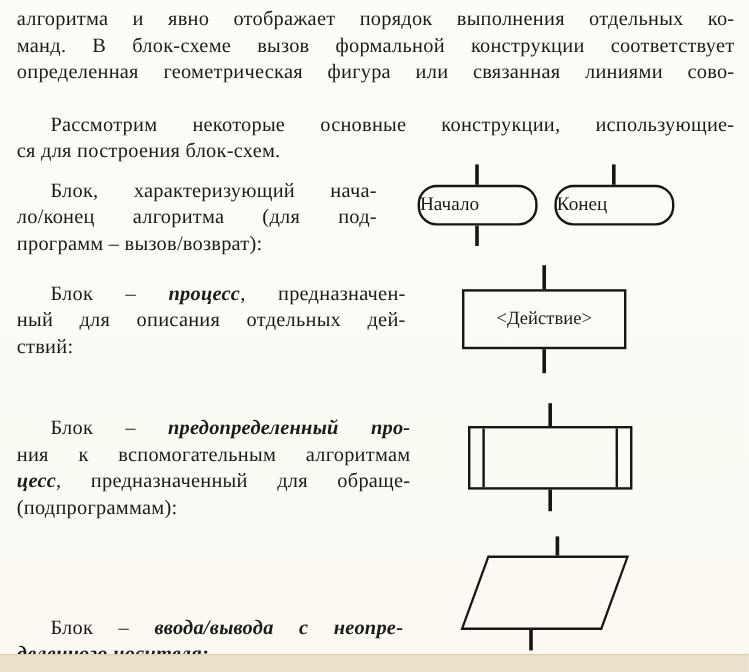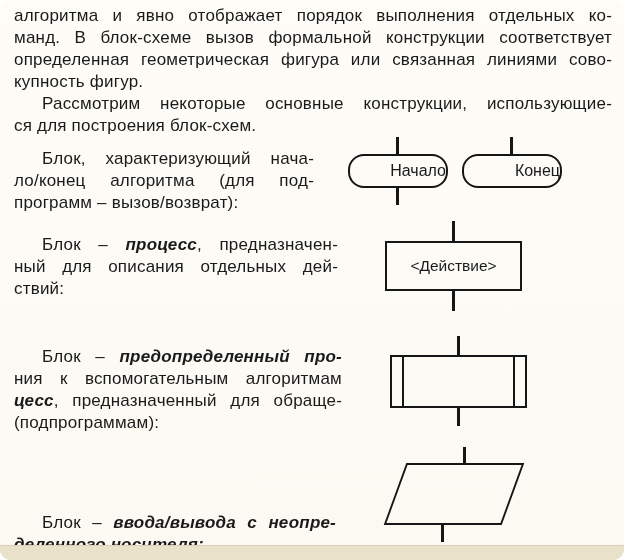--- a/index.html
+++ b/index.html
@@ -4,24 +4,23 @@
 <style>
   * { margin: 0; padding: 0; box-sizing: border-box; }
   html, body { width: 624px; height: 560px; }
   body { background: #ffffff; }
 
   .page {
     position: relative;
     width: 624px;
     height: 560px;
     background: linear-gradient(180deg, #fdfcf7 0%, #fbf9f2 100%);
-    font-family: Liberation Sans, sans-serif;
+    font-family: Liberation Serif, serif;
     color: #1a1a1a;
     overflow: hidden;
-    border-radius: 11px;
   }
 
   .para, .itext { position: absolute; }
 
   .ln {
     display: block;
     font-size: 17px;
     line-height: 22px;
     letter-spacing: 0.2px;
   }
@@ -45,21 +44,21 @@
   }
 
   .term {
     position: absolute;
     width: 100px;
     height: 34px;
     border: 2px solid #161616;
     border-radius: 16px;
     display: flex;
     align-items: center;
-    justify-content: flex-end;
+    justify-content: flex-start;
     font-size: 16px;
   }
   .term-start { left: 348px; top: 154px; }
   .term-end   { left: 462px; top: 154px; }
 
   .proc {
     position: absolute;
     left: 385px; top: 241px;
     width: 137px; height: 50px;
     border: 2px solid #161616;
@@ -102,21 +101,20 @@
 </style>
 </head>
 <body>
 
 <div class="page">
 
   <div class="para p1">
     <span class="ln j">алгоритма и явно отображает порядок выполнения отдельных ко-</span>
     <span class="ln j">манд. В блок-схеме вызов формальной конструкции соответствует</span>
     <span class="ln j">определенная геометрическая фигура или связанная линиями сово-</span>
-    <span class="ln">купность фигур.</span>
   </div>
 
   <div class="para p2">
     <span class="ln j ind">Рассмотрим некоторые основные конструкции, использующие-</span>
     <span class="ln">ся для построения блок-схем.</span>
   </div>
 
   <div class="itext it1">
     <span class="ln j ind">Блок, характеризующий нача-</span>
     <span class="ln j">ло/конец алгоритма (для под-</span>

